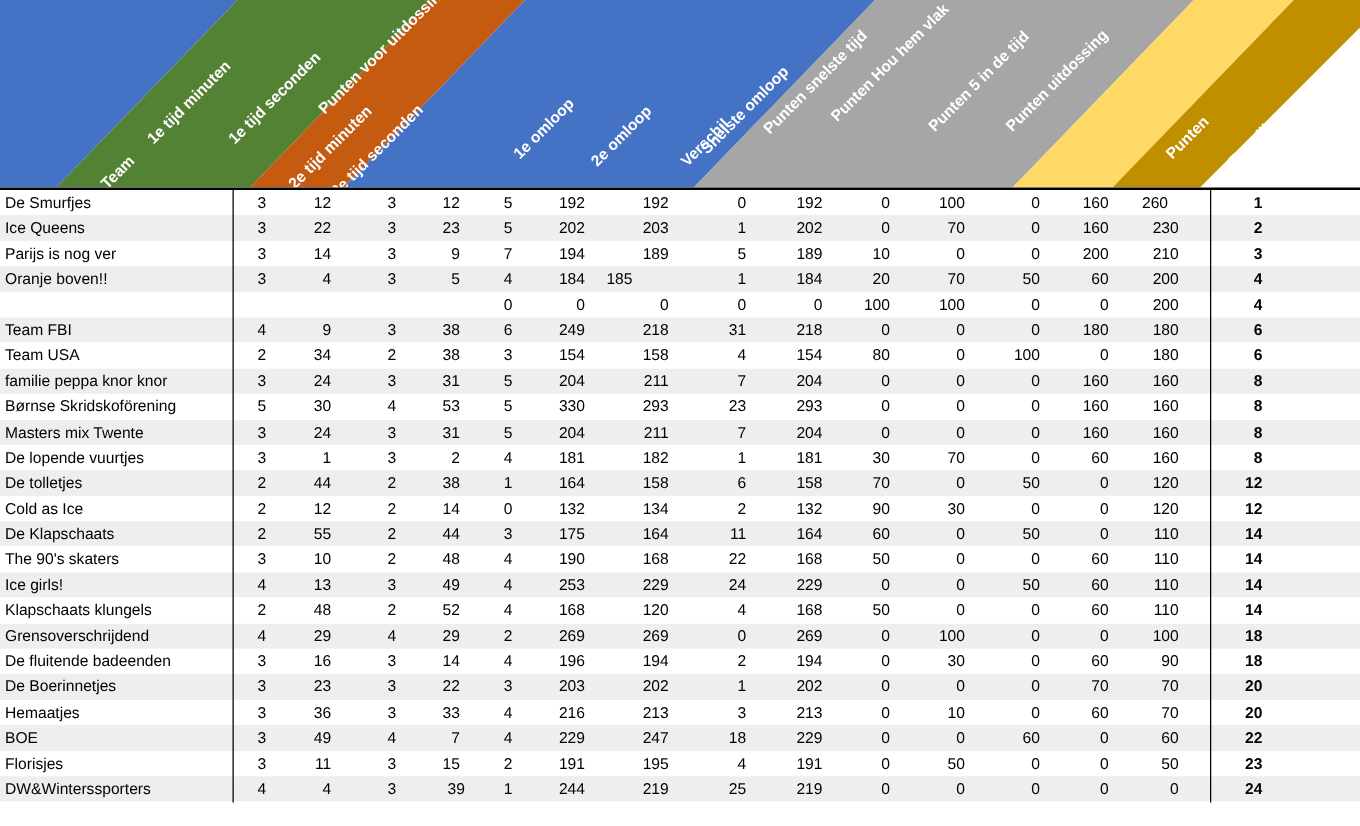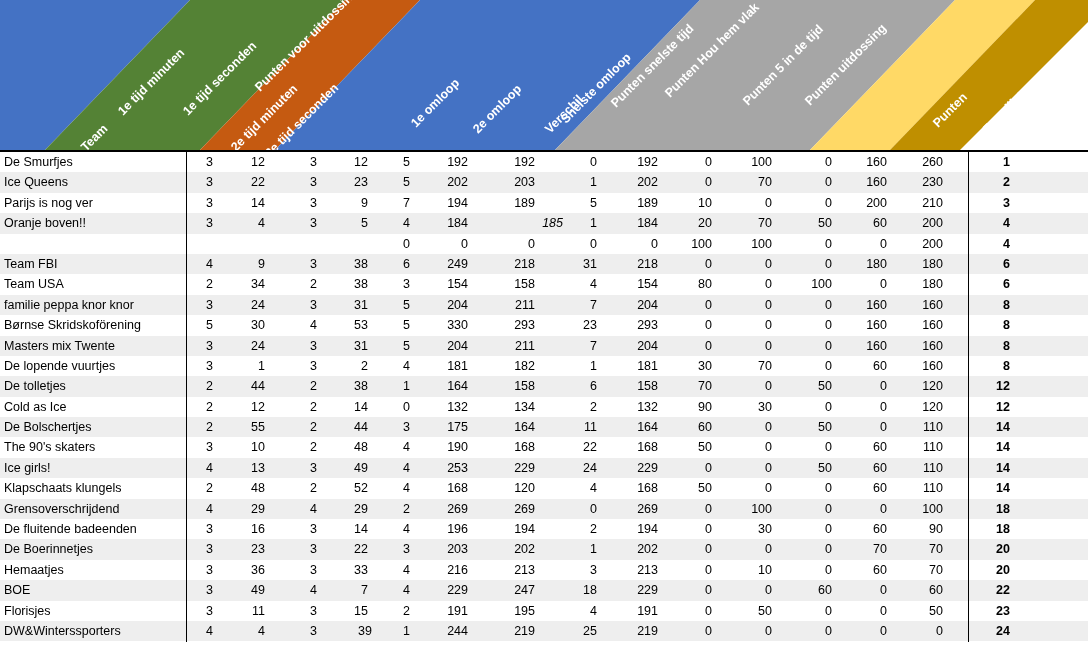--- a/index.html
+++ b/index.html
@@ -87,21 +87,21 @@
         <div class="cell num" style="right: 720px; width: 60px;">12</div>
         <div class="cell num" style="right: 678px; width: 60px;">5</div>
         <div class="cell num" style="right: 620px; width: 60px;">192</div>
         <div class="cell num" style="right: 553px; width: 60px;">192</div>
         <div class="cell num" style="right: 491px; width: 60px;">0</div>
         <div class="cell num" style="right: 430px; width: 60px;">192</div>
         <div class="cell num" style="right: 376px; width: 60px;">0</div>
         <div class="cell num" style="right: 316px; width: 60px;">100</div>
         <div class="cell num" style="right: 256px; width: 60px;">0</div>
         <div class="cell num" style="right: 201px; width: 60px;">160</div>
-        <div class="cell num" style="right: 145px; width: 60px;">260</div>
+        <div class="cell num" style="right: 134px; width: 60px; text-align: center;">260</div>
         <div class="cell rank" style="right: 78px; width: 60px;">1</div>
       </div>
       <div class="row alt">
         <div class="cell name">Ice Queens</div>
         <div class="cell num" style="right: 875px; width: 60px;">3</div>
         <div class="cell num" style="right: 823px; width: 60px;">22</div>
         <div class="cell num" style="right: 771px; width: 60px;">3</div>
         <div class="cell num" style="right: 720px; width: 60px;">23</div>
         <div class="cell num" style="right: 678px; width: 60px;">5</div>
         <div class="cell num" style="right: 620px; width: 60px;">202</div>
@@ -134,21 +134,21 @@
         <div class="cell rank" style="right: 78px; width: 60px;">3</div>
       </div>
       <div class="row alt">
         <div class="cell name">Oranje boven!!</div>
         <div class="cell num" style="right: 875px; width: 60px;">3</div>
         <div class="cell num" style="right: 823px; width: 60px;">4</div>
         <div class="cell num" style="right: 771px; width: 60px;">3</div>
         <div class="cell num" style="right: 720px; width: 60px;">5</div>
         <div class="cell num" style="right: 678px; width: 60px;">4</div>
         <div class="cell num" style="right: 620px; width: 60px;">184</div>
-        <div class="cell num" style="right: 525px; width: 60px; font-style: italic;">185</div>
+        <div class="cell num" style="right: 582px; width: 60px;">185</div>
         <div class="cell num" style="right: 491px; width: 60px;">1</div>
         <div class="cell num" style="right: 430px; width: 60px;">184</div>
         <div class="cell num" style="right: 376px; width: 60px;">20</div>
         <div class="cell num" style="right: 316px; width: 60px;">70</div>
         <div class="cell num" style="right: 256px; width: 60px;">50</div>
         <div class="cell num" style="right: 201px; width: 60px;">60</div>
         <div class="cell num" style="right: 145px; width: 60px;">200</div>
         <div class="cell rank" style="right: 78px; width: 60px;">4</div>
       </div>
       <div class="row plain">
@@ -307,21 +307,21 @@
         <div class="cell num" style="right: 491px; width: 60px;">2</div>
         <div class="cell num" style="right: 430px; width: 60px;">132</div>
         <div class="cell num" style="right: 376px; width: 60px;">90</div>
         <div class="cell num" style="right: 316px; width: 60px;">30</div>
         <div class="cell num" style="right: 256px; width: 60px;">0</div>
         <div class="cell num" style="right: 201px; width: 60px;">0</div>
         <div class="cell num" style="right: 145px; width: 60px;">120</div>
         <div class="cell rank" style="right: 78px; width: 60px;">12</div>
       </div>
       <div class="row alt">
-        <div class="cell name">De Bolschertjes</div>
+        <div class="cell name">De Klapschaats</div>
         <div class="cell num" style="right: 875px; width: 60px;">2</div>
         <div class="cell num" style="right: 823px; width: 60px;">55</div>
         <div class="cell num" style="right: 771px; width: 60px;">2</div>
         <div class="cell num" style="right: 720px; width: 60px;">44</div>
         <div class="cell num" style="right: 678px; width: 60px;">3</div>
         <div class="cell num" style="right: 620px; width: 60px;">175</div>
         <div class="cell num" style="right: 553px; width: 60px;">164</div>
         <div class="cell num" style="right: 491px; width: 60px;">11</div>
         <div class="cell num" style="right: 430px; width: 60px;">164</div>
         <div class="cell num" style="right: 376px; width: 60px;">60</div>

